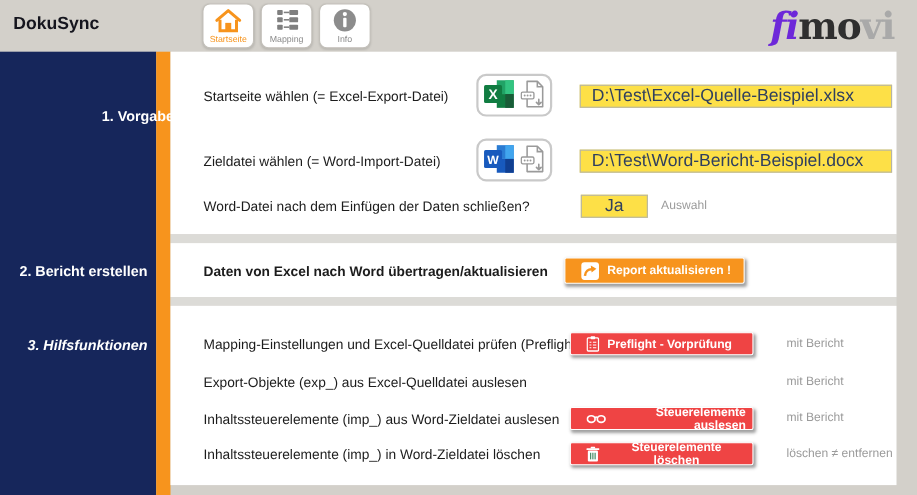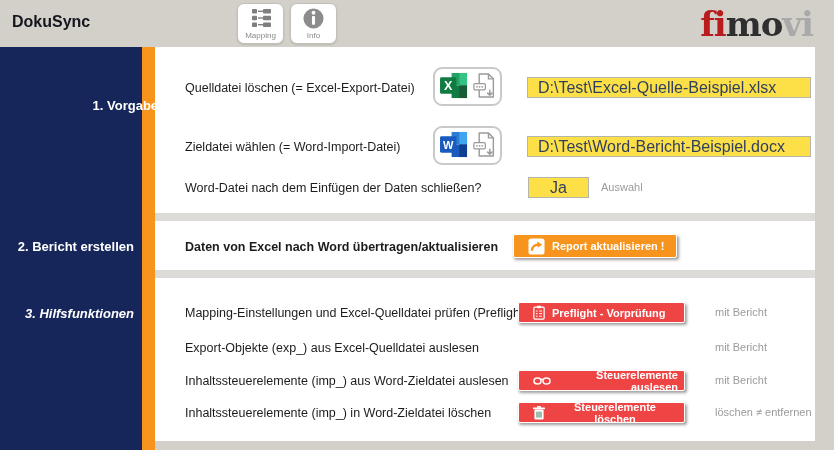--- a/index.html
+++ b/index.html
@@ -11,21 +11,21 @@
   .header{position:absolute;left:0;top:0;width:834px;height:47px;background:#d3d0ca;}
   .app-title{position:absolute;left:12px;top:13px;font-size:16px;font-weight:bold;color:#15151e;}
   .navbtn{position:absolute;top:3px;width:47px;height:41px;background:#fff;border:1px solid #c3c0ba;
           border-radius:7px;box-shadow:0 1px 2px rgba(0,0,0,.12);display:flex;flex-direction:column;
           align-items:center;justify-content:flex-end;padding:0;cursor:pointer;box-sizing:border-box;}
   .navbtn .nicon{height:26px;display:flex;align-items:center;justify-content:center;margin-top:2px;}
   .navbtn .nlabel{font-size:8px;line-height:11px;margin-bottom:2px;color:#8a8a8a;}
   .navbtn.active .nlabel{color:#f7941d;}
   .logo{position:absolute;top:4px;right:21px;font-family:"DejaVu Serif","Liberation Serif",serif;
         font-weight:bold;font-size:34px;letter-spacing:-1px;line-height:40px;}
-  .logo .p1{color:#b91c1c;}
+  .logo .p1{color:#6d28d9;font-style:italic;}
   .logo .p2{color:#2f2f2f;}
   .logo .p3{color:#a9a9a9;}
 
   
   .sidebar{position:absolute;left:0;top:47px;width:142px;height:403px;background:#16265b;}
   .stripe{position:absolute;left:142px;top:47px;width:13px;height:403px;background:#f7941d;}
   .side-label{position:absolute;left:0;width:134px;text-align:right;color:#fff;
               font-size:13px;font-weight:bold;}
   .panel{position:absolute;left:155px;width:660px;background:#fff;}
 
@@ -56,20 +56,30 @@
   .divider{position:absolute;left:155px;width:660px;background:#dcdbd7;}
 </style>
 </head>
 <body>
 
 <div class="app">
 
   <div class="header">
     <div class="app-title">DokuSync</div>
 
+    <button class="navbtn active" style="left:184px;">
+      <span class="nicon">
+        <svg width="25" height="23" viewBox="0 0 24 22">
+          <path d="M2 11 L12 2.5 L22 11" fill="none" stroke="#f7941d" stroke-width="2.6" stroke-linecap="round" stroke-linejoin="round"></path>
+          <path d="M4.8 10.5 V20 H19.2 V10.5" fill="none" stroke="#f7941d" stroke-width="2.6"></path>
+          <rect x="9.4" y="13.2" width="5.2" height="6.8" fill="#f7941d"></rect>
+        </svg>
+      </span>
+      <span class="nlabel">Startseite</span>
+    </button>
 
     <button class="navbtn" style="left:237px;">
       <span class="nicon">
         <svg width="24" height="20" viewBox="0 0 24 20">
           <g fill="#7f7f7f">
             <rect x="3" y="1" width="5" height="4.6" rx="0.8"></rect>
               <rect x="9" y="2.6" width="5" height="1.4"></rect>
               <rect x="14" y="1" width="8" height="4.6" rx="0.8"></rect>
             <rect x="3" y="7.7" width="5" height="4.6" rx="0.8"></rect>
               <rect x="9" y="9.3" width="5" height="1.4"></rect>
@@ -98,21 +108,21 @@
   </div>
 
   <div class="sidebar"></div>
   <div class="stripe"></div>
   <div class="side-label" style="top:98px;padding-left:32px;">1. Vorgaben</div>
   <div class="side-label" style="top:239px;">2. Bericht erstellen</div>
   <div class="side-label" style="top:306px;font-style:italic;">3. Hilfsfunktionen</div>
 
   <div class="panel" style="top:47px;height:166px;"></div>
 
-  <div class="rlabel" style="left:185px;top:81px;">Quelldatei löschen  (= Excel-Export-Datei)</div>
+  <div class="rlabel" style="left:185px;top:81px;">Startseite wählen  (= Excel-Export-Datei)</div>
   <button class="picker" style="top:67px;">
     <span>
       <svg width="29" height="27" viewBox="0 0 30 28">
         <rect x="12" y="1" width="16" height="13" fill="#21a366"></rect>
         <rect x="20" y="1" width="8" height="13" fill="#33c481"></rect>
         <rect x="12" y="14" width="16" height="13" fill="#107c41"></rect>
         <rect x="20" y="14" width="8" height="13" fill="#185c37"></rect>
         <rect x="0" y="5.5" width="17" height="17" rx="1.5" fill="#107c41"></rect>
         <text x="8.5" y="18.8" font-size="13" font-weight="bold" fill="#fff" text-anchor="middle" font-family="Liberation Sans,sans-serif">X</text>
       </svg>

